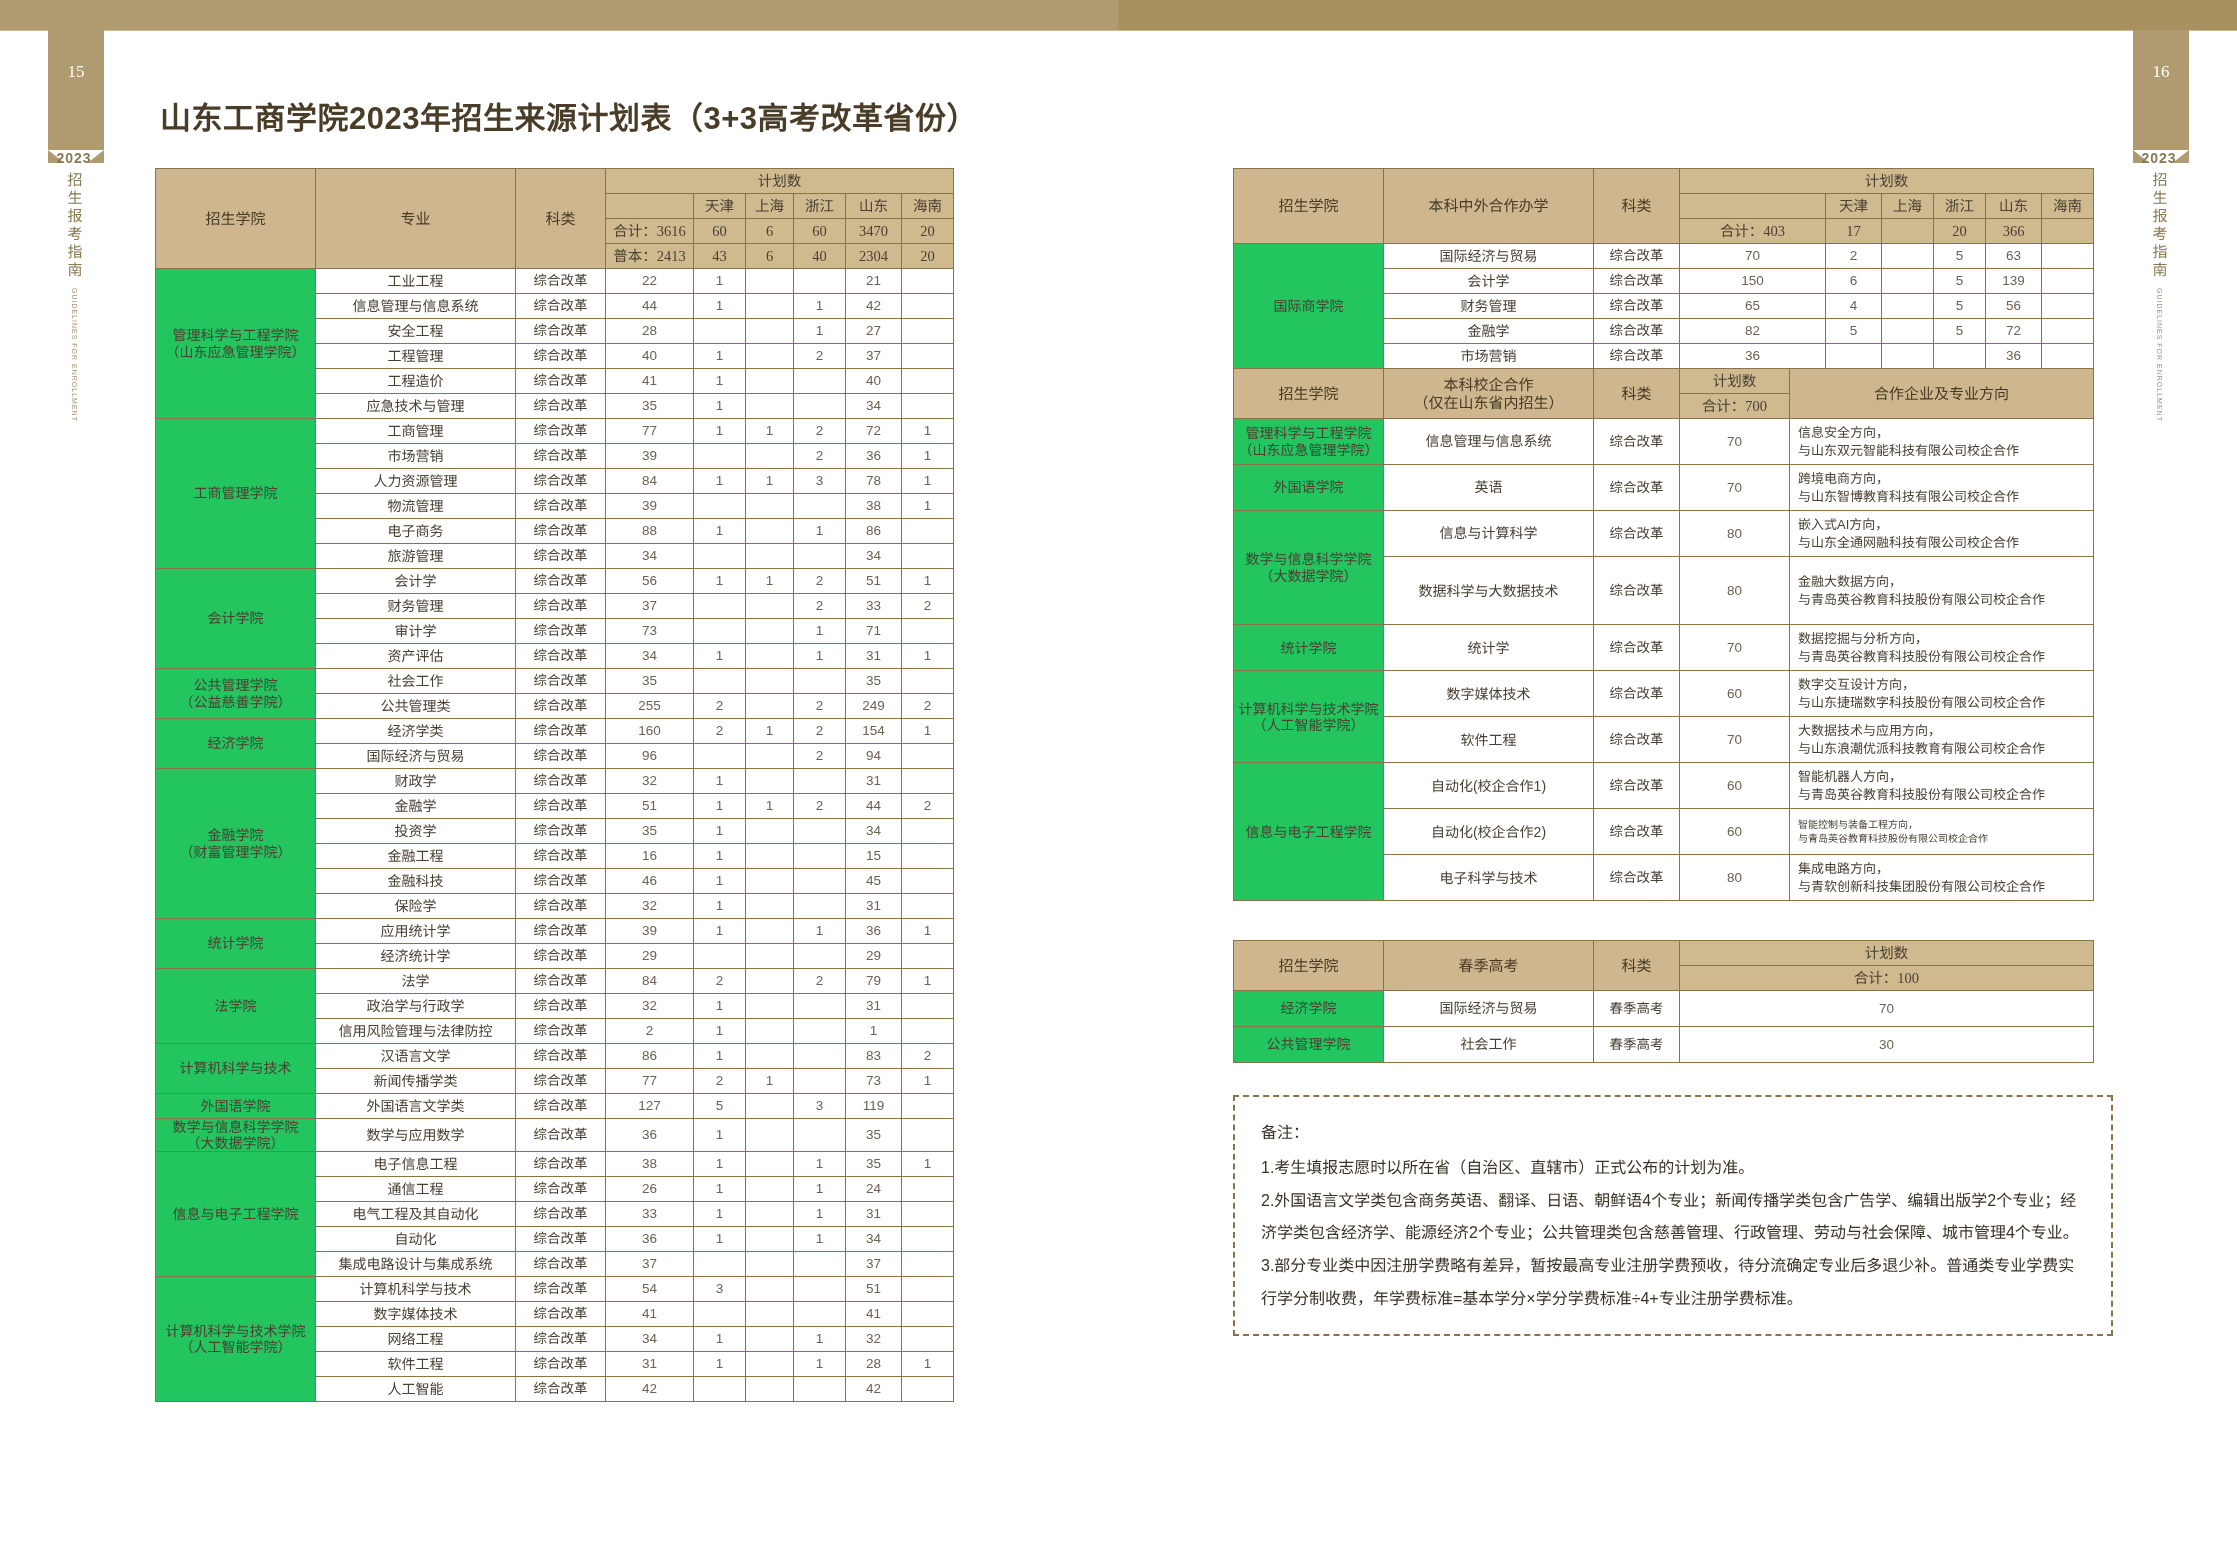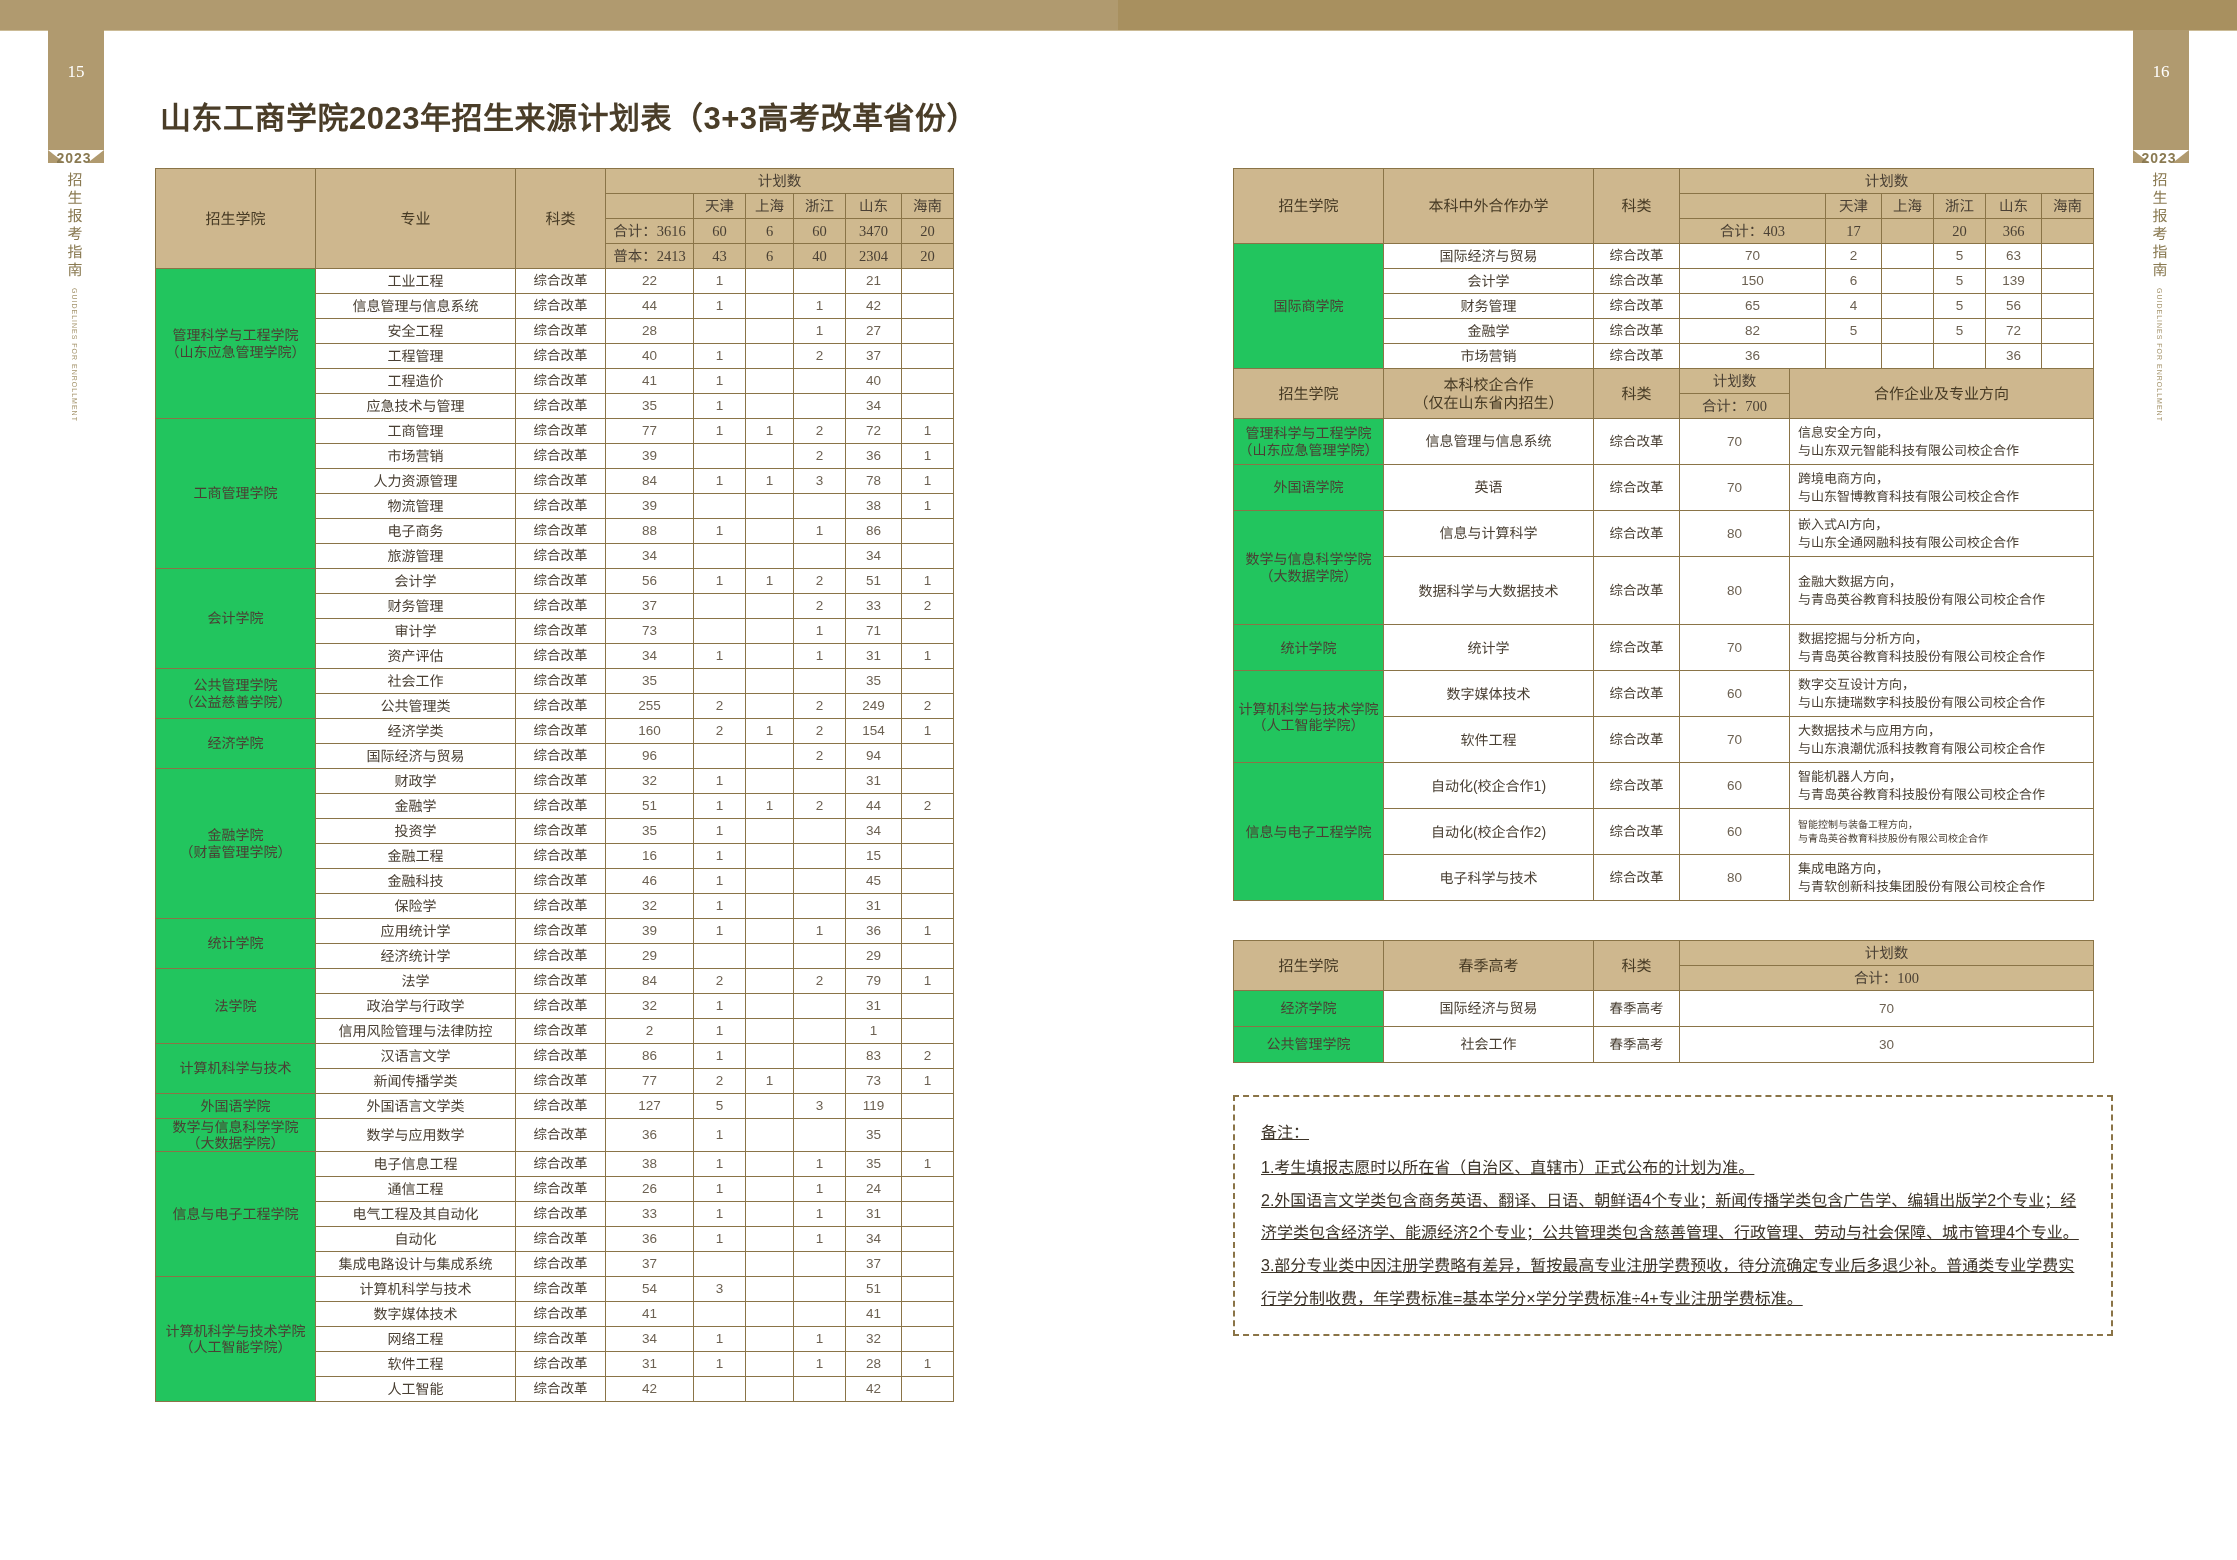--- a/index.html
+++ b/index.html
@@ -76,21 +76,21 @@
   #right-table-wrap{position:absolute;left:1233px;top:168px;}
   #right-table2-wrap{position:absolute;left:1233px;top:368px;}
   #right-table3-wrap{position:absolute;left:1233px;top:940px;}
 
   
   #notes{
     position:absolute;left:1233px;top:1095px;width:880px;
     border:2.2px dashed #8a7447;
     padding:20px 24px 18px 26px;
     box-sizing:border-box;
-    font-size:16px;line-height:2.05;color:#3b3226;text-decoration:underline;
+    font-size:16px;line-height:2.05;color:#3b3226;
   }
   #notes .n-title{font-size:16px;margin-bottom:2px;}
   #notes p{margin:0;}
 </style>
 </head>
 <body>
 
 <div class="edge-bar left"></div>
 <div class="edge-bar right"></div>
 <div class="edge-rule left"></div>

